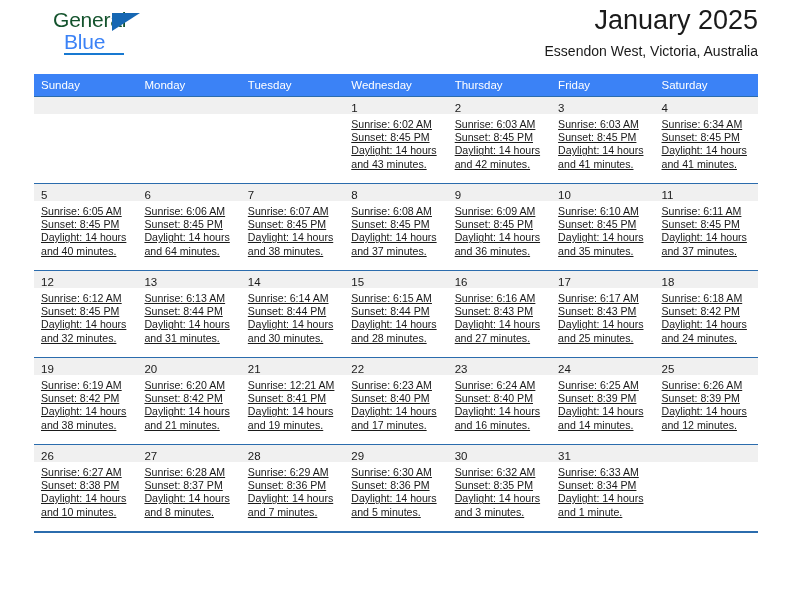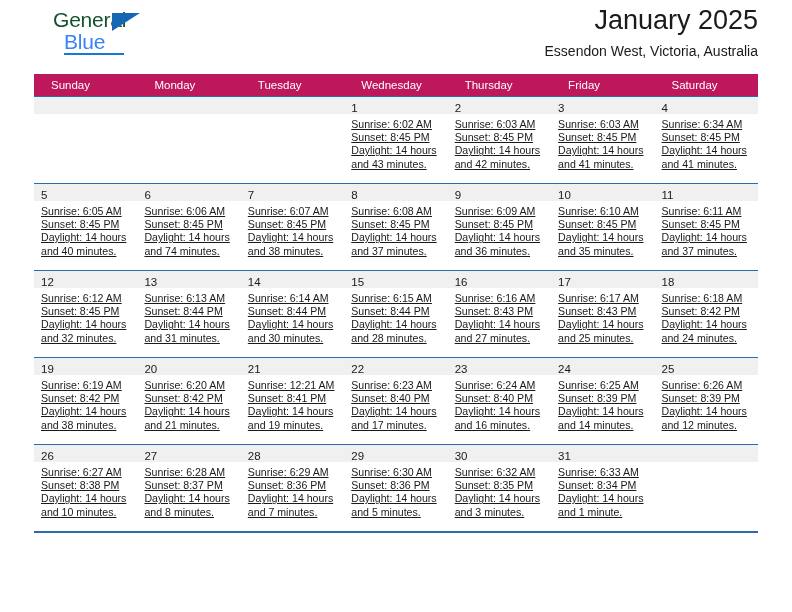--- a/index.html
+++ b/index.html
@@ -91,26 +91,26 @@
     white-space: nowrap;
   }
 
   
   .calendar {
     width: 724px;
     border-collapse: collapse;
     table-layout: fixed;
   }
   .dow-row th {
-    background: #be185d;
+    background: #3b82f6;
     color: #ffffff;
     font-weight: normal;
     font-size: 11.5px;
     text-align: left;
-    padding: 5px 0 5px 17px;
+    padding: 5px 0 5px 7px;
     height: 11px;
     border: none;
   }
   .week-row td {
     vertical-align: top;
     padding: 0;
     border-top: 1.6px solid #2b6cad;
     background: #ffffff;
     height: 86px;
   }
@@ -274,21 +274,21 @@
               </div>
             </div>
           </td>
           <td>
             <div class="cell">
               <div class="daynum-band"><span class="daynum">6</span></div>
               <div class="cell-body">
                 <div>Sunrise: 6:06 AM</div>
                 <div>Sunset: 8:45 PM</div>
                 <div>Daylight: 14 hours</div>
-                <div>and 74 minutes.</div>
+                <div>and 64 minutes.</div>
               </div>
             </div>
           </td>
           <td>
             <div class="cell">
               <div class="daynum-band"><span class="daynum">7</span></div>
               <div class="cell-body">
                 <div>Sunrise: 6:07 AM</div>
                 <div>Sunset: 8:45 PM</div>
                 <div>Daylight: 14 hours</div>

